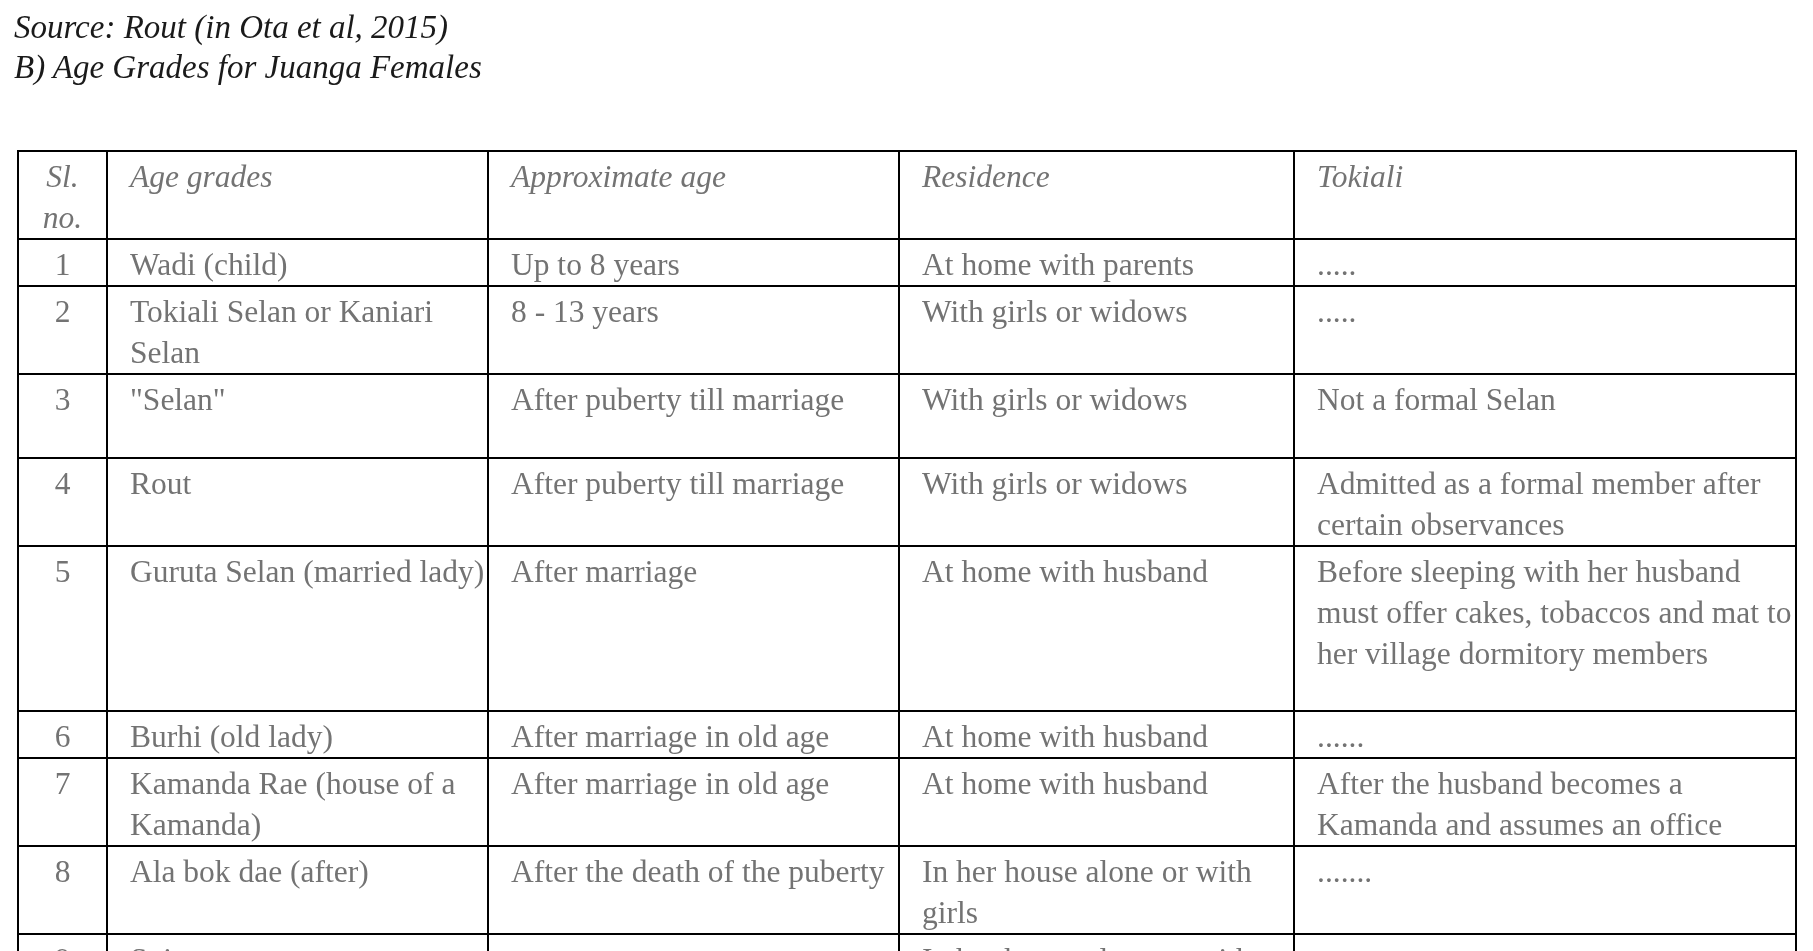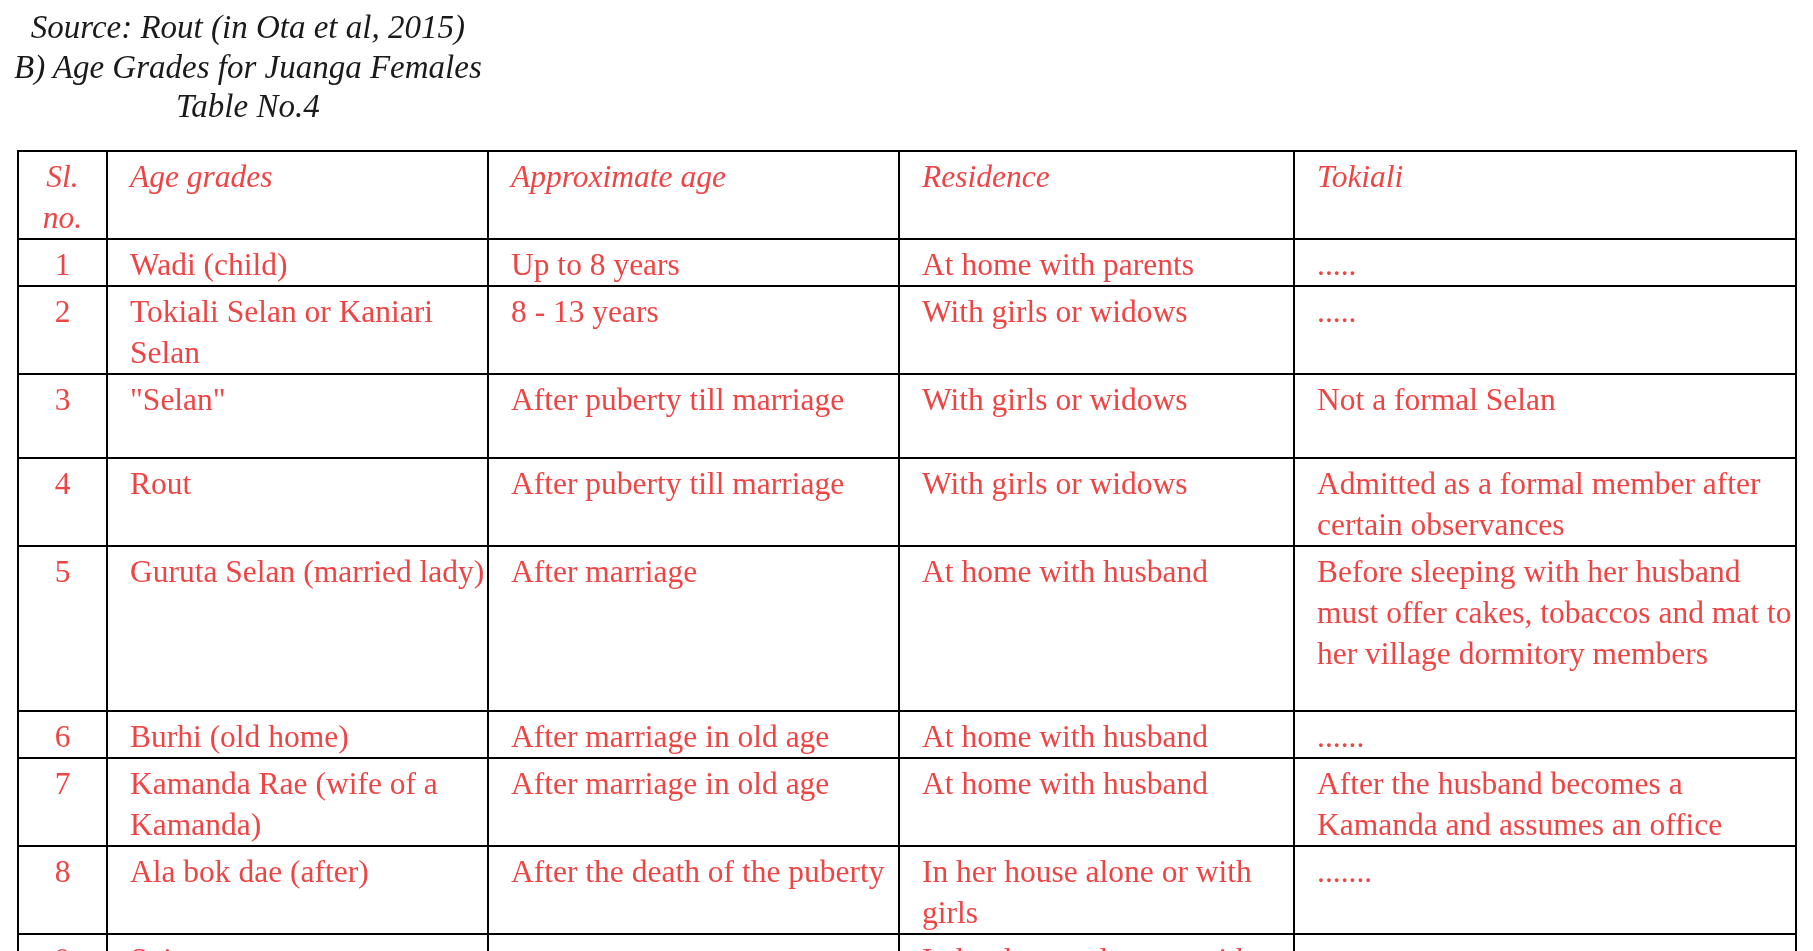--- a/index.html
+++ b/index.html
@@ -2,54 +2,53 @@
 <html><head>
 <meta charset="utf-8">
 <style>
   html, body { margin: 0; padding: 0; background: #ffffff; }
   body {
     width: 1813px; height: 951px; overflow: hidden; position: relative;
     font-family: "Liberation Serif", "DejaVu Serif", serif; color: #111;
   }
   .caption {
     position: absolute; left: 14px; top: 8px;
-    font-style: italic; font-size: 33px; line-height: 39.5px; color: #1a1a1a; text-align: center;
+    font-style: italic; font-size: 33px; line-height: 39.5px; color: #1a1a1a;
   }
   .caption div { white-space: nowrap; }
   table.grid {
     position: absolute; left: 17px; top: 150px;
     border-collapse: collapse; table-layout: fixed;
     width: 1778px;
   }
   table.grid td, table.grid th {
     border: 2.5px solid #000;
     vertical-align: top;
     font-size: 31.5px; line-height: 41px;
     padding: 4px 0 0 22px;
     font-weight: normal; text-align: left;
-    color: #ef4444;
+    color: #737373;
     margin-top: 24px;
   }
   table.grid th { font-style: italic; }
   table.grid td.num, table.grid th.num { padding-left: 0; text-align: center; }
   table.grid tr.hdr { height: 84px; }
   col.c0 { width: 89px; }
   col.c1 { width: 381px; }
   col.c2 { width: 411px; }
   col.c3 { width: 395px; }
   col.c4 { width: 502px; }
   table.grid { border-top: 1.5px solid #000; }
 </style>
 </head>
 <body>
 
 <div class="caption">
   <div>Source: Rout (in Ota et al, 2015)</div>
   <div>B) Age Grades for Juanga Females</div>
-  <div>Table No.4</div>
 </div>
 
 <table class="grid">
   <colgroup>
     <col class="c0">
       <col class="c1">
       <col class="c2">
       <col class="c3">
       <col class="c4">
   </colgroup>
@@ -93,28 +92,28 @@
     </tr>
     <tr style="height:165px">
       <td class="num">5</td>
       <td>Guruta Selan (married lady)</td>
       <td>After marriage</td>
       <td>At home with husband</td>
       <td>Before sleeping with her husband must offer cakes, tobaccos and mat to her village dormitory members</td>
     </tr>
     <tr style="height:41px">
       <td class="num">6</td>
-      <td>Burhi (old home)</td>
+      <td>Burhi (old lady)</td>
       <td>After marriage in old age</td>
       <td>At home with husband</td>
       <td>......</td>
     </tr>
     <tr style="height:84px">
       <td class="num">7</td>
-      <td>Kamanda Rae (wife of a Kamanda)</td>
+      <td>Kamanda Rae (house of a Kamanda)</td>
       <td>After marriage in old age</td>
       <td>At home with husband</td>
       <td>After the husband becomes a Kamanda and assumes an office</td>
     </tr>
     <tr style="height:84px">
       <td class="num">8</td>
       <td>Ala bok dae (after)</td>
       <td>After the death of the puberty</td>
       <td>In her house alone or with girls</td>
       <td>.......</td>

